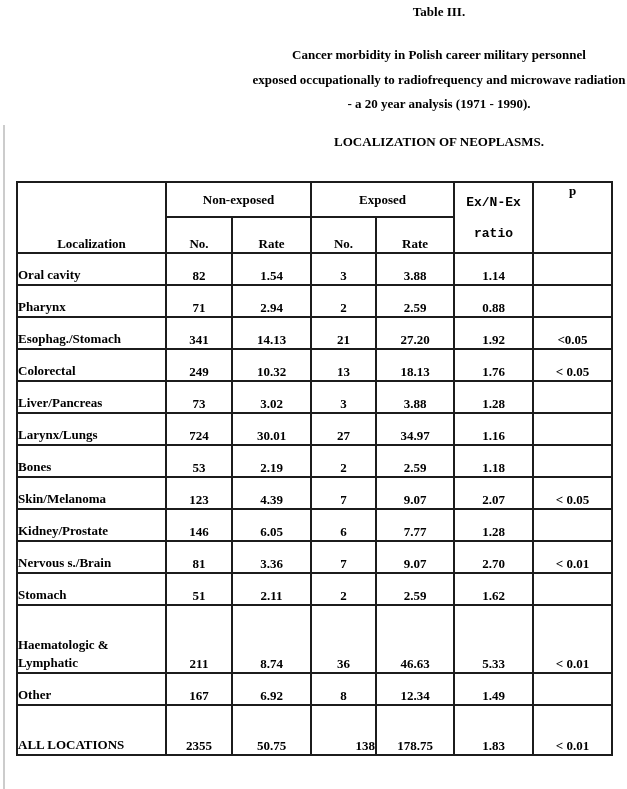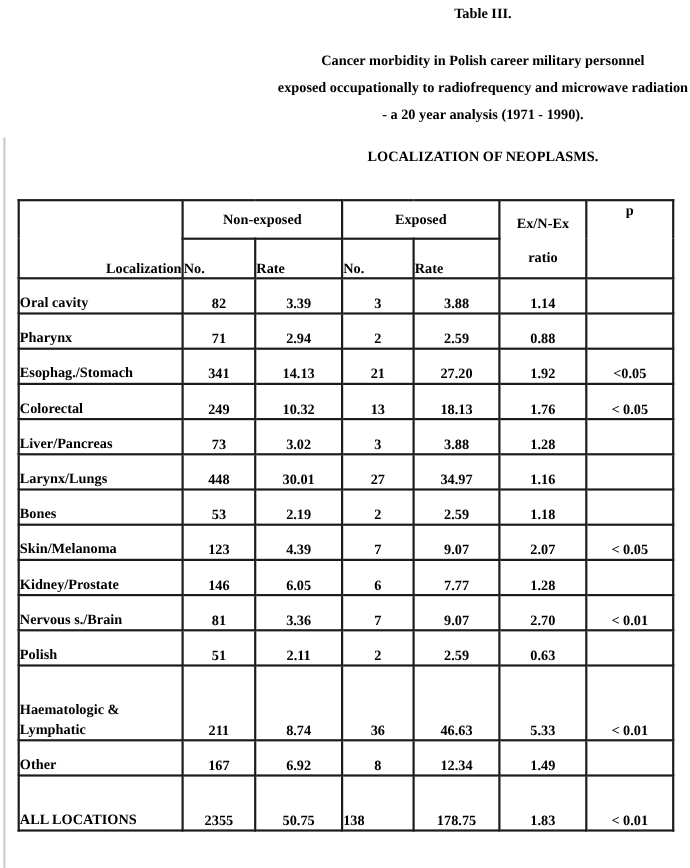--- a/index.html
+++ b/index.html
@@ -49,41 +49,41 @@
   }
   table.data th, table.data td {
     border: 2px solid #1c1c1c;
     font-size: 13px;
     font-weight: bold;
     padding: 0;
     overflow: hidden;
   }
   
   th.h-loc {
-    text-align: right;
+    text-align: center;
     vertical-align: bottom;
     padding: 0 2px 18px 2px;
   }
   th.h-group {
     vertical-align: middle;
     height: 33px;
   }
   th.h-sub {
-    text-align: left;
+    text-align: center;
     vertical-align: bottom;
     padding-bottom: 7px;
     height: 34px;
     margin-top: 40px;
   }
   th.h-ratio {
     text-align: center;
     vertical-align: middle;
     line-height: 31px;
   }
-  th.h-ratio span { display: block; }
+  th.h-ratio span { display: block; font-family: Liberation Mono, monospace; }
   th.h-p {
     text-align: center;
     vertical-align: top;
     padding-top: 13px;
   }
   
   tr.row       { height: 32px; }
   tr.row-tall  { height: 68px; }
   tr.row-last  { height: 50px; }
   td.c-label {
@@ -91,21 +91,21 @@
     vertical-align: bottom;
     padding: 0 2px 6px 2px;
     line-height: 18px;
   }
   td.c-num {
     text-align: center;
     vertical-align: bottom;
     padding-bottom: 7px;
   }
   td.c-num-left {
-    text-align: left;
+    text-align: right;
     vertical-align: bottom;
     padding-bottom: 7px;
     padding-left: 1px;
   }
 </style>
 </head>
 <body>
 
 <div class="frame-line"></div>
 
@@ -142,21 +142,21 @@
       <th class="h-sub">No.</th>
       <th class="h-sub">Rate</th>
       <th class="h-sub">No.</th>
       <th class="h-sub">Rate</th>
     </tr>
   </thead>
   <tbody>
     <tr class="row">
       <td class="c-label">Oral cavity</td>
       <td class="c-num">82</td>
-      <td class="c-num">3.39</td>
+      <td class="c-num">1.54</td>
       <td class="c-num">3</td>
       <td class="c-num">3.88</td>
       <td class="c-num">1.14</td>
       <td class="c-num"></td>
     </tr>
     <tr class="row">
       <td class="c-label">Pharynx</td>
       <td class="c-num">71</td>
       <td class="c-num">2.94</td>
       <td class="c-num">2</td>
@@ -186,21 +186,21 @@
       <td class="c-label">Liver/Pancreas</td>
       <td class="c-num">73</td>
       <td class="c-num">3.02</td>
       <td class="c-num">3</td>
       <td class="c-num">3.88</td>
       <td class="c-num">1.28</td>
       <td class="c-num"></td>
     </tr>
     <tr class="row">
       <td class="c-label">Larynx/Lungs</td>
-      <td class="c-num">448</td>
+      <td class="c-num">724</td>
       <td class="c-num">30.01</td>
       <td class="c-num">27</td>
       <td class="c-num">34.97</td>
       <td class="c-num">1.16</td>
       <td class="c-num"></td>
     </tr>
     <tr class="row">
       <td class="c-label">Bones</td>
       <td class="c-num">53</td>
       <td class="c-num">2.19</td>
@@ -230,26 +230,26 @@
     <tr class="row">
       <td class="c-label">Nervous s./Brain</td>
       <td class="c-num">81</td>
       <td class="c-num">3.36</td>
       <td class="c-num">7</td>
       <td class="c-num">9.07</td>
       <td class="c-num">2.70</td>
       <td class="c-num">&lt; 0.01</td>
     </tr>
     <tr class="row">
-      <td class="c-label">Polish</td>
+      <td class="c-label">Stomach</td>
       <td class="c-num">51</td>
       <td class="c-num">2.11</td>
       <td class="c-num">2</td>
       <td class="c-num">2.59</td>
-      <td class="c-num">0.63</td>
+      <td class="c-num">1.62</td>
       <td class="c-num"></td>
     </tr>
     <tr class="row-tall">
       <td class="c-label">Haematologic &amp; Lymphatic</td>
       <td class="c-num">211</td>
       <td class="c-num">8.74</td>
       <td class="c-num">36</td>
       <td class="c-num">46.63</td>
       <td class="c-num">5.33</td>
       <td class="c-num">&lt; 0.01</td>

